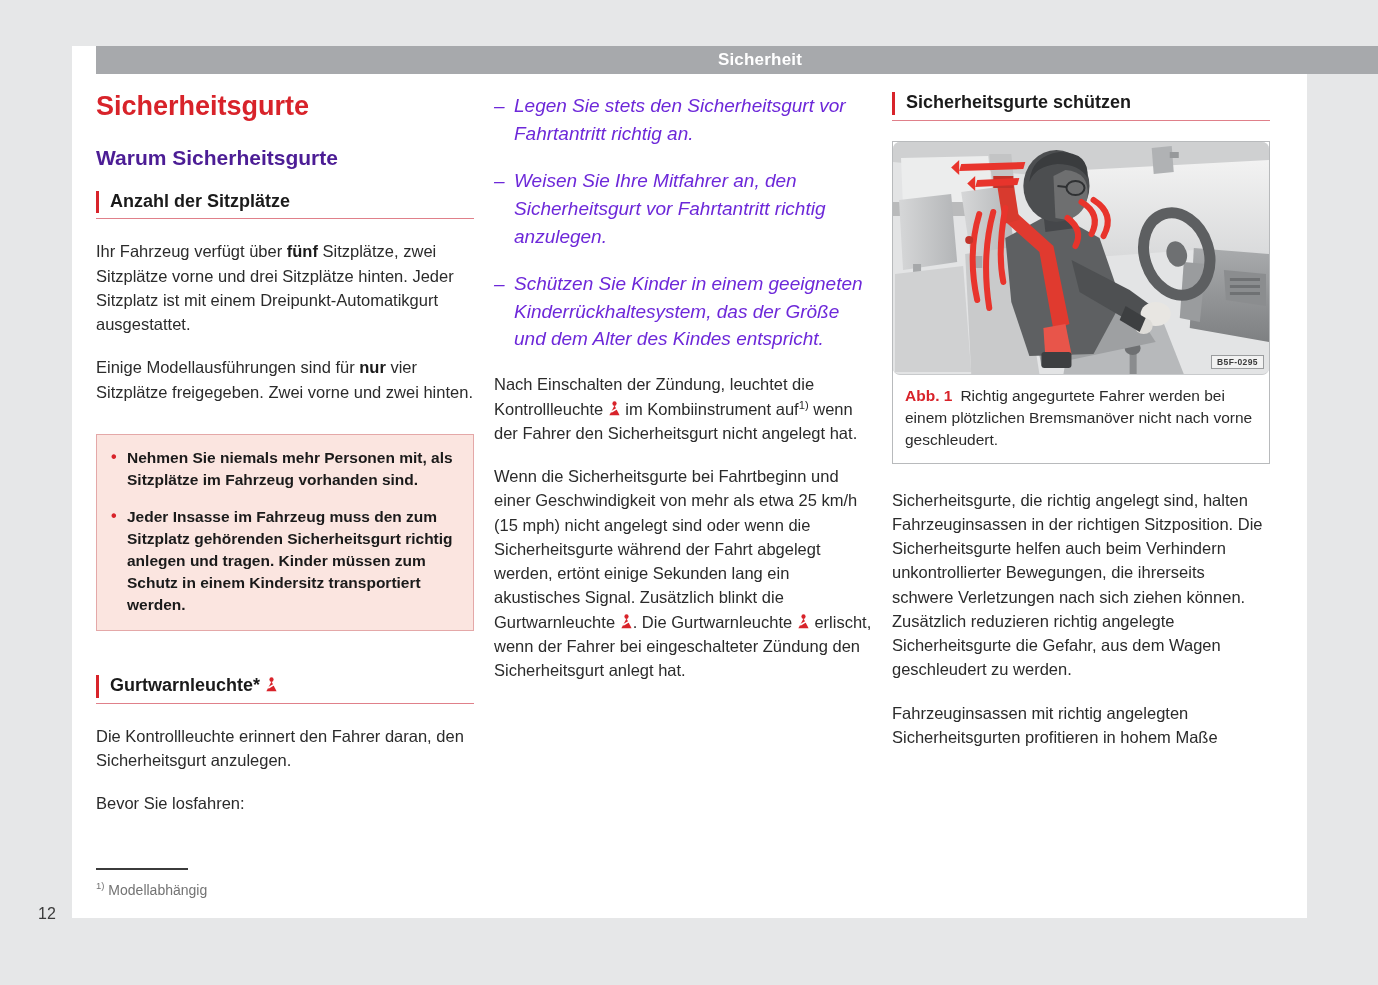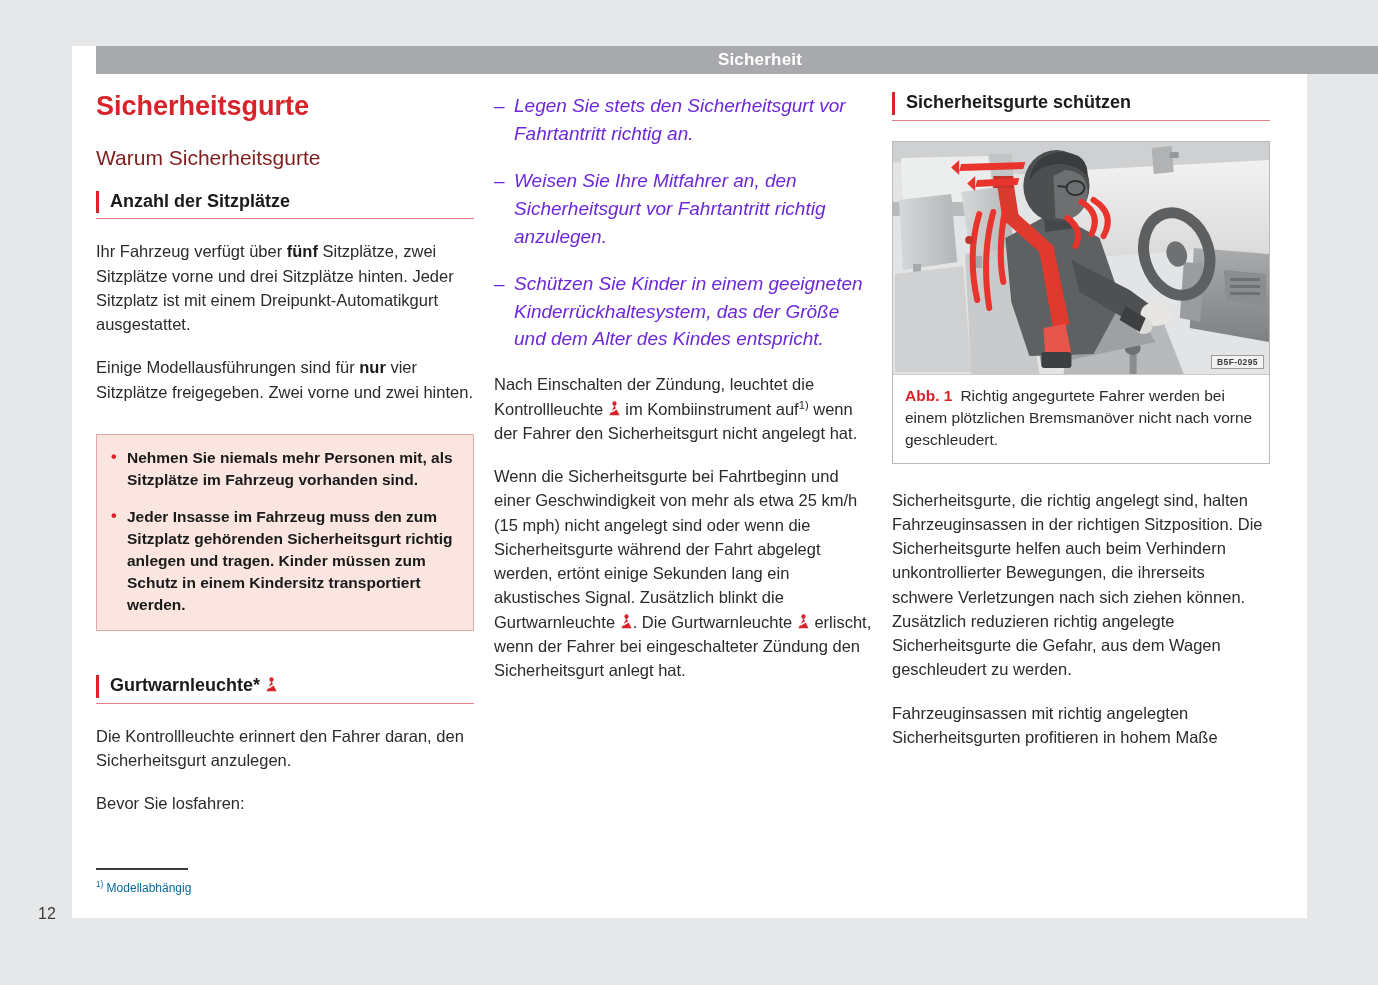--- a/index.html
+++ b/index.html
@@ -63,23 +63,23 @@
   .col-right { width: 378px; }
 
   h1.title {
     color: #d8232a;
     font-size: 27px;
     font-weight: bold;
     margin: 0 0 24px 0;
     line-height: 1.1;
   }
   h2.subtitle {
-    color: #7f1d1d;
+    color: #4c1d95;
     font-size: 21px;
-    font-weight: normal;
+    font-weight: bold;
     margin: 0 0 22px 0;
     line-height: 1.1;
   }
   .sec-head {
     position: relative;
     border-bottom: 1.5px solid #e0808a;
     padding: 0 0 7px 14px;
     margin: 0 0 20px 0;
   }
   .sec-head::before {
@@ -180,20 +180,21 @@
     background: #ffffff;
     margin: 0 0 24px 0;
   }
   .fig-img {
     position: relative;
     width: 100%;
     height: 232px;
     overflow: hidden;
     background: #d9dadb;
     border-bottom: 1px solid #c8cacc;
+    border-radius: 7px;
   }
   .fig-img svg { display: block; width: 100%; height: 100%; }
   .fig-code {
     position: absolute;
     right: 5px;
     bottom: 5px;
     background: #f2f2f2;
     border: 1px solid #9a9c9e;
     color: #3a3a3a;
     font-size: 8.5px;
@@ -220,22 +221,22 @@
     top: 868px;
     width: 380px;
   }
   .footnote-rule {
     width: 92px;
     height: 1.5px;
     background: #3b3b3b;
     margin-bottom: 11px;
   }
   .footnote-text {
-    font-size: 12px;
-    color: #0369a1;
+    font-size: 14px;
+    color: #737373;
     line-height: 1.3;
   }
   sup { font-size: 0.68em; vertical-align: super; line-height: 0; }
 </style>
 </head>
 <body>
 
 <div class="page-wrap">
 
   <div class="page-sheet"></div>

